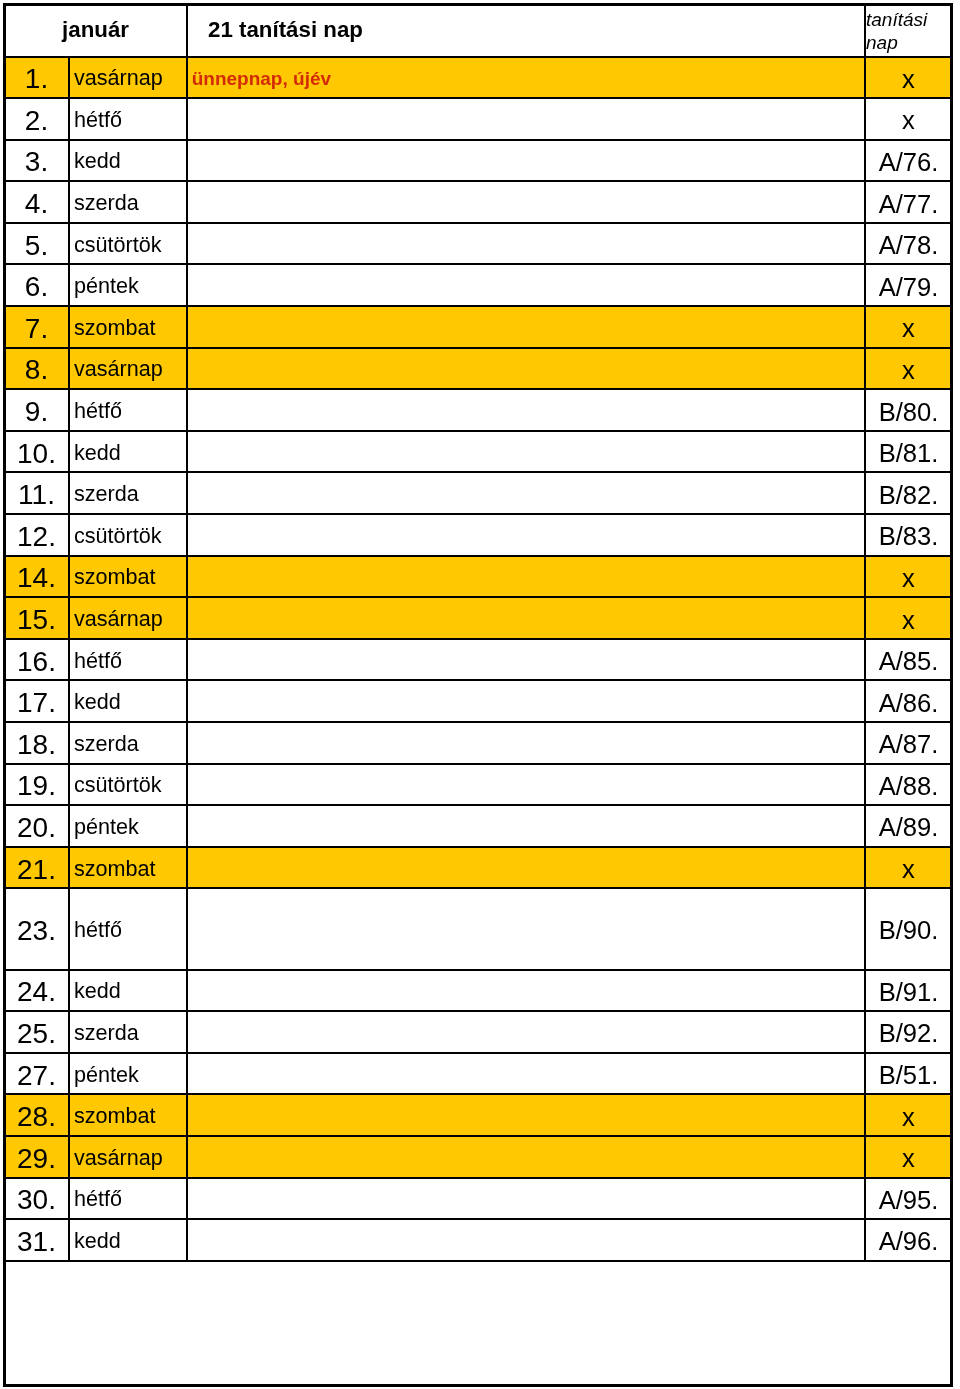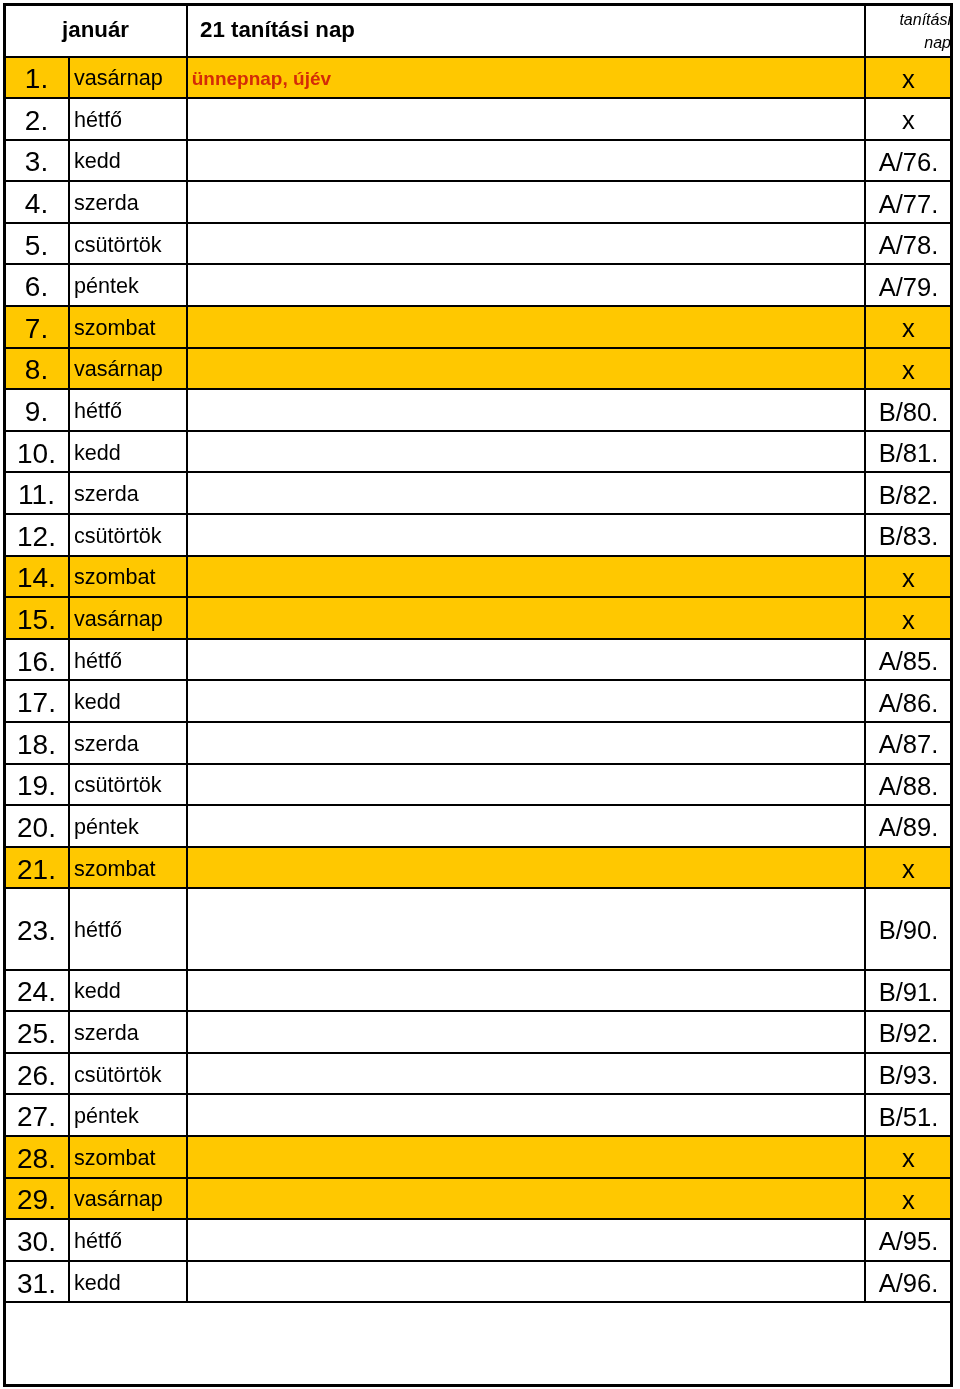--- a/index.html
+++ b/index.html
@@ -44,26 +44,26 @@
   tr.head td { height: 48.5px; }
   table.cal td.h-month {
     text-align: center;
     font-weight: bold;
     font-size: 22.3px;
   }
   table.cal td.h-title {
     text-align: left;
     font-weight: bold;
     font-size: 22.3px;
-    padding-left: 12px;
+    padding-left: 20px;
   }
   table.cal td.h-mark {
-    text-align: right;
+    text-align: left;
     font-style: italic;
-    font-size: 16px;
+    font-size: 19px;
     line-height: 23px;
     padding-top: 2px;
   }
 
   tr.day td { height: 39.6px; }
   tr.day.tall td { height: 79.2px; }
 
   table.cal td.c1 {
     text-align: center;
     font-size: 28px;
@@ -438,34 +438,20 @@
           </td>
           <td class="c3">
             <span class="sh"></span>
           </td>
           <td class="c4">
             <span class="sh">B/92.</span>
           </td>
         </tr>
         <tr class="day">
           <td class="c1">
-            <span class="sh">26.</span>
-          </td>
-          <td class="c2">
-            <span class="sh">csütörtök</span>
-          </td>
-          <td class="c3">
-            <span class="sh"></span>
-          </td>
-          <td class="c4">
-            <span class="sh">B/93.</span>
-          </td>
-        </tr>
-        <tr class="day">
-          <td class="c1">
             <span class="sh">27.</span>
           </td>
           <td class="c2">
             <span class="sh">péntek</span>
           </td>
           <td class="c3">
             <span class="sh"></span>
           </td>
           <td class="c4">
             <span class="sh">B/51.</span>

